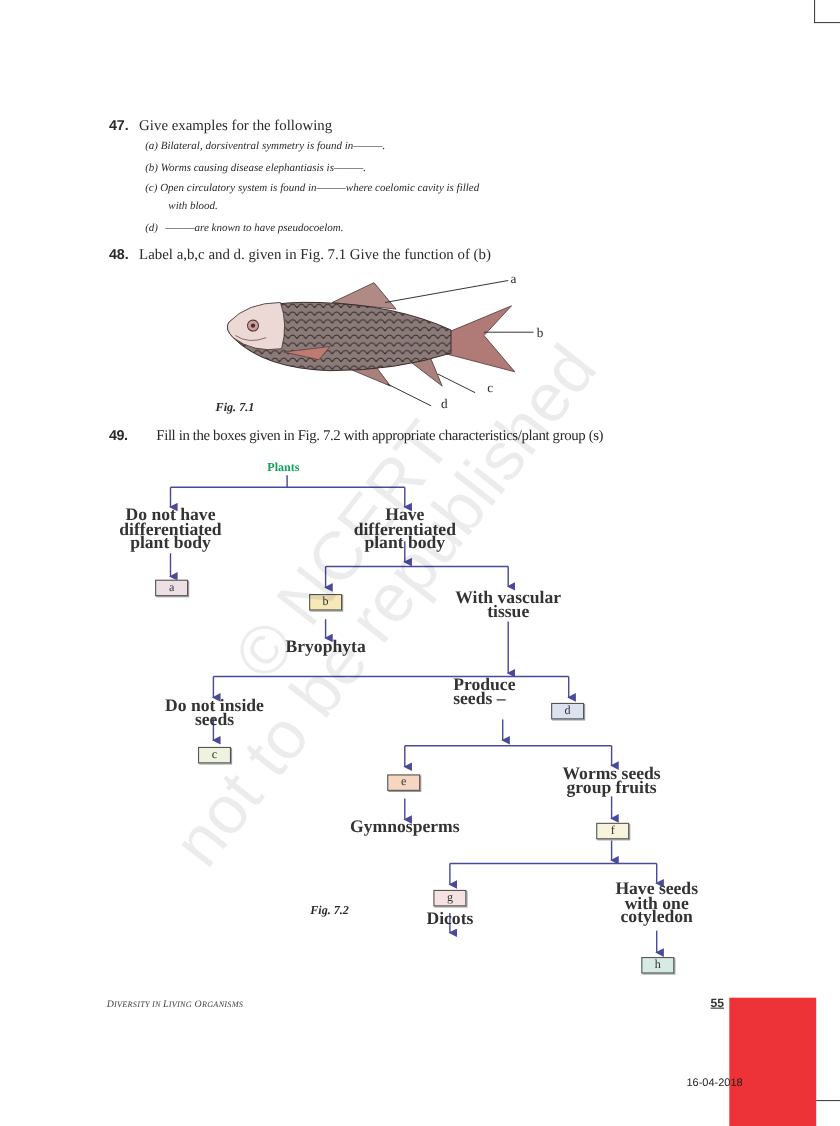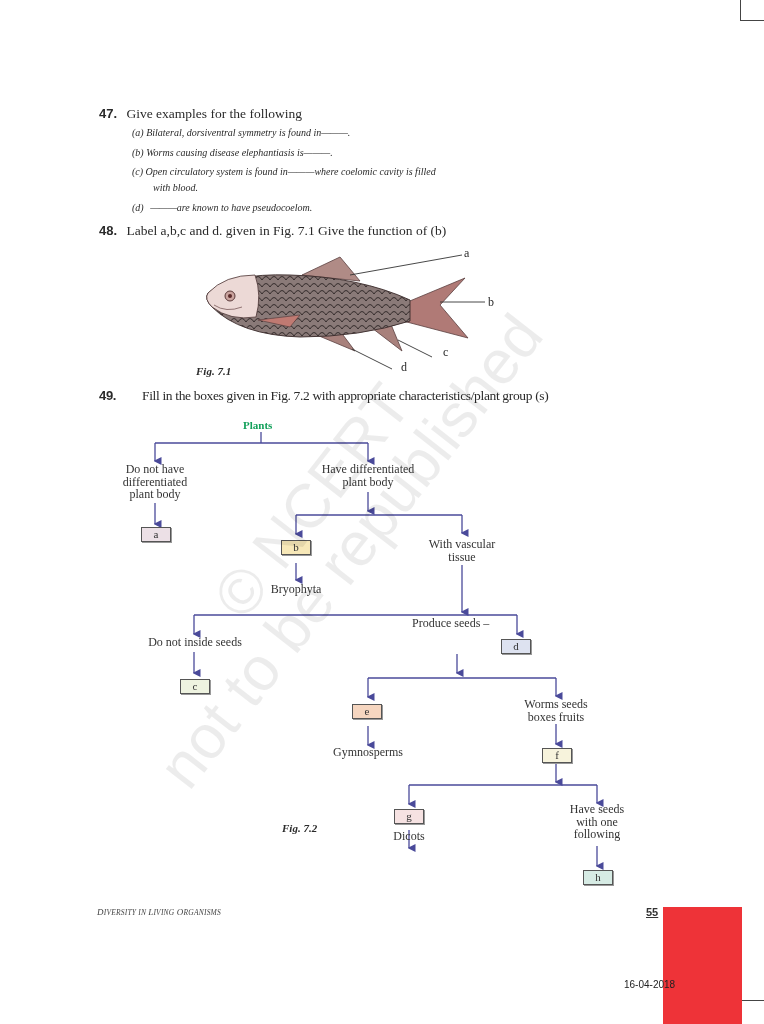--- a/index.html
+++ b/index.html
@@ -4,21 +4,21 @@
 <style>
   html, body { margin:0; padding:0; }
   body { width:764px; height:1024px; background:#ffffff; position:relative; overflow:hidden;
          font-family:"Liberation Serif","DejaVu Serif",serif; color:#2a2a2a; }
   .abs { position:absolute; }
   .q { font-size:13.5px; line-height:18px; white-space:nowrap;text-align:right; }
   .qnum { font-family:"Liberation Sans","DejaVu Sans",sans-serif; font-weight:bold; font-size:13px; }
   .sub { font-size:10px; line-height:18px;font-style:italic; }
   .fig { font-style:italic; font-weight:bold; font-size:11px; }
   .lbl { font-size:12px; }
-  .fc { font-size:12px; line-height:12.5px; text-align:center; color:#333; }
+  .fc { font-size:16px; line-height:12.5px; text-align:center; color:#333;font-weight:bold; }
   .box { position:absolute; height:13px; border:1px solid #555; font-size:11px; line-height:13px; text-align:center; color:#333; box-shadow:1px 1px 0 #999; }
   .plants { color:#12a05a; font-weight:bold; font-size:11px; }
   .wm { position:absolute; color:#000; opacity:0.07; font-family:"Liberation Sans","DejaVu Sans",sans-serif; white-space:nowrap; transform-origin:left bottom; transform:rotate(-52deg); }
   .footer-title { font-style:italic; font-size:9px; letter-spacing:0.2px; color:#444; }
   .footer-title .sc { font-size:7.5px; text-transform:uppercase;margin-top:20px; }
   .pagenum { font-family:"Liberation Sans","DejaVu Sans",sans-serif; font-weight:bold; font-size:11px; color:#333; }
   .date { font-family:"Liberation Sans","DejaVu Sans",sans-serif; font-size:10px; color:#222; }
   .red { background:#ee3338; }
 </style>
 </head>
@@ -156,27 +156,27 @@
 <div class="abs fc" style="left:412px;top:538px;width:100px;">
   <div>With vascular</div>
   <div>tissue</div>
 </div>
 <div class="abs fc" style="left:256px;top:583px;width:80px;">Bryophyta</div>
 <div class="abs fc" style="left:134px;top:636px;width:122px;">Do not inside seeds</div>
 <div class="abs fc" style="left:412px;top:617px;width:90px;text-align:left;">Produce seeds –</div>
 <div class="abs fc" style="left:318px;top:746px;width:100px;">Gymnosperms</div>
 <div class="abs fc" style="left:511px;top:698px;width:90px;">
   <div>Worms seeds</div>
-  <div>boxes fruits</div>
+  <div>group fruits</div>
 </div>
 <div class="abs fc" style="left:379px;top:830px;width:60px;">Dicots</div>
 <div class="abs fc" style="left:557px;top:803px;width:80px;">
   <div>Have seeds</div>
   <div>with one</div>
-  <div>following</div>
+  <div>cotyledon</div>
 </div>
 
 <div class="box" style="left:141px;top:527px;width:28px;background:#ece0e6;">a</div>
 <div class="box" style="left:281px;top:540px;width:28px;background:#f7e8b8;">b</div>
 <div class="box" style="left:180px;top:679px;width:28px;background:#eef3e0;">c</div>
 <div class="box" style="left:501px;top:639px;width:28px;background:#dde2f0;">d</div>
 <div class="box" style="left:352px;top:704px;width:28px;background:#f6d6c0;">e</div>
 <div class="box" style="left:542px;top:748px;width:28px;background:#f7f3dc;">f</div>
 <div class="box" style="left:394px;top:809px;width:28px;background:#f6e2e2;">g</div>
 <div class="box" style="left:583px;top:870px;width:28px;background:#d6ebe4;">h</div>

